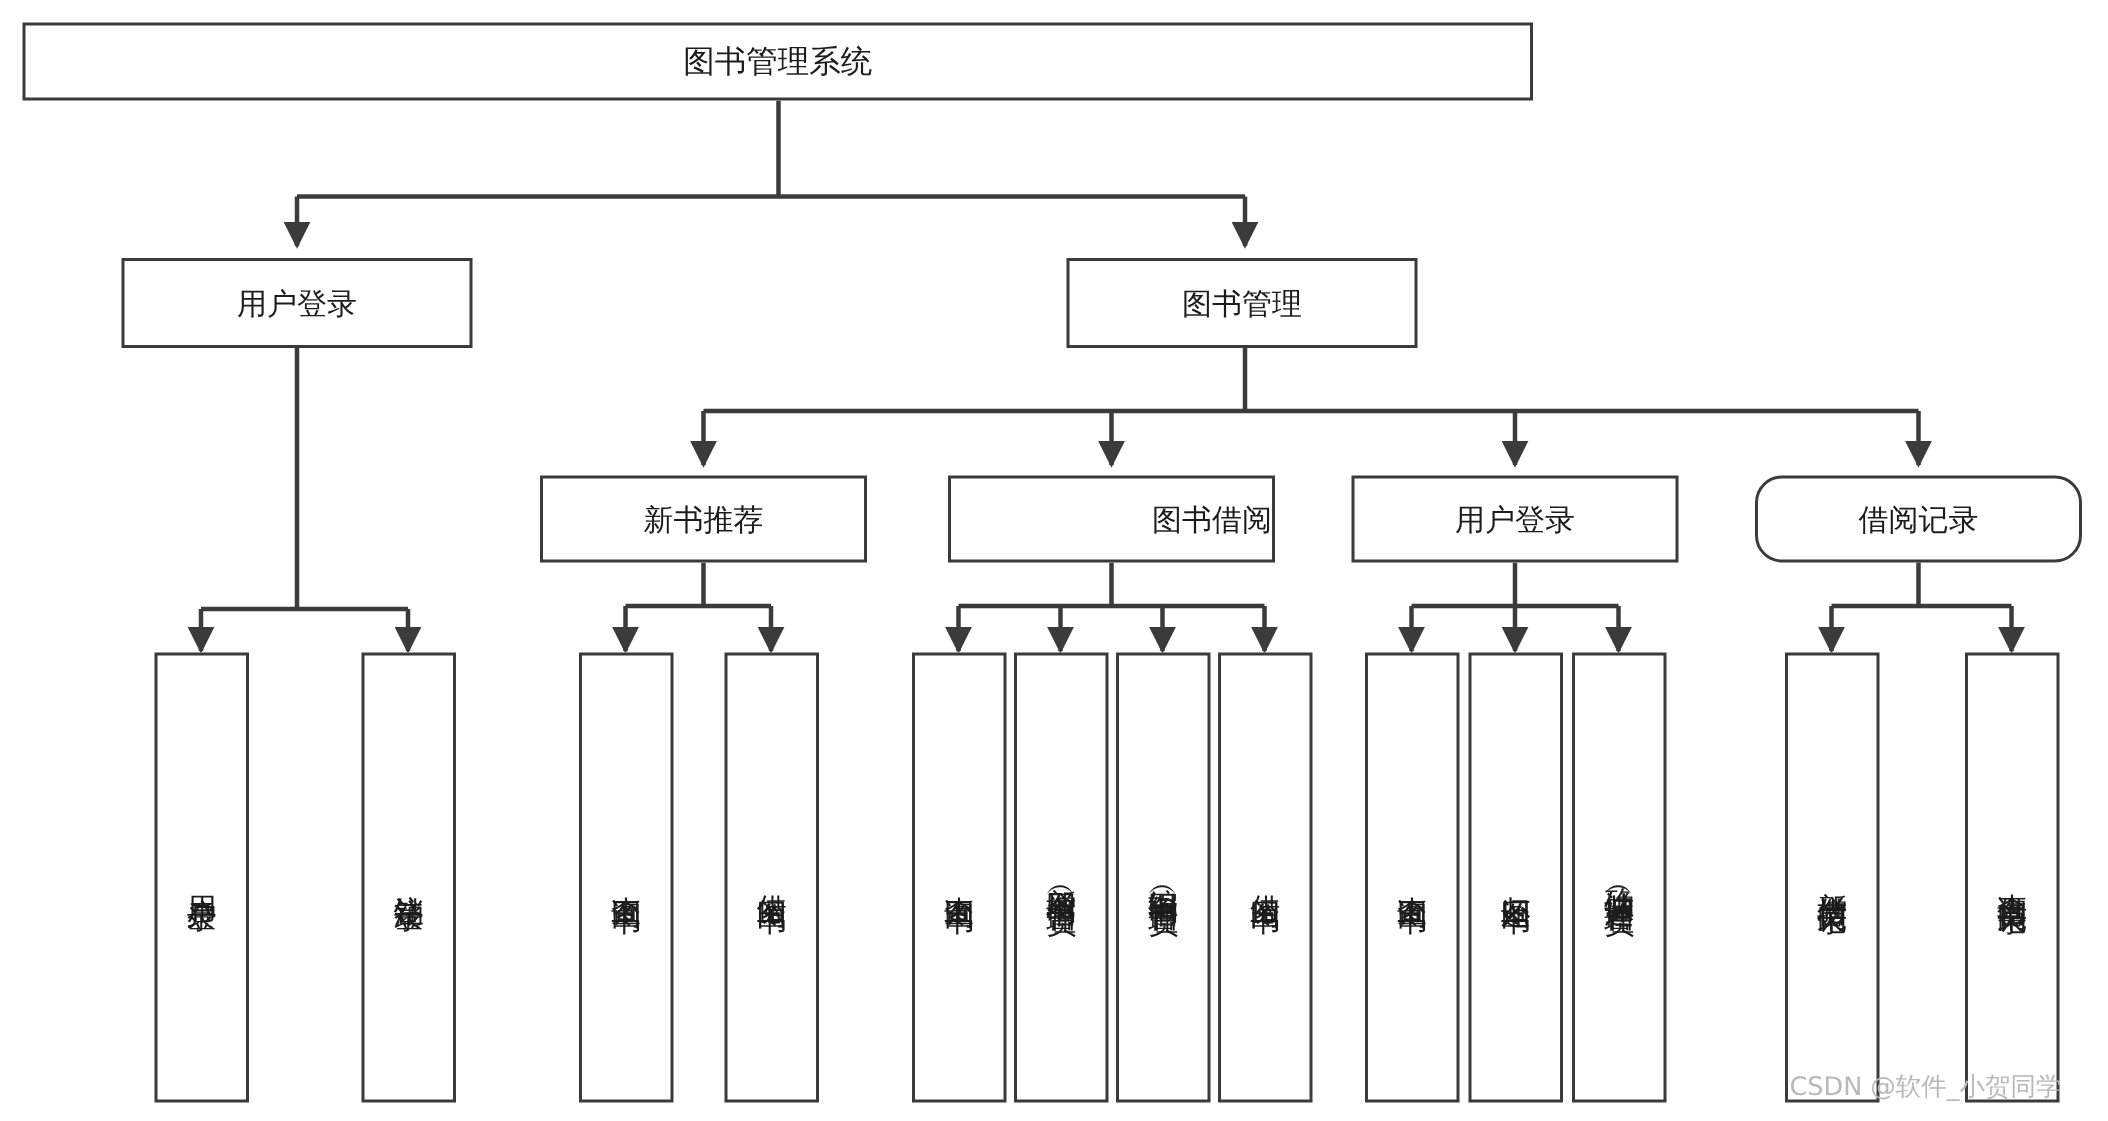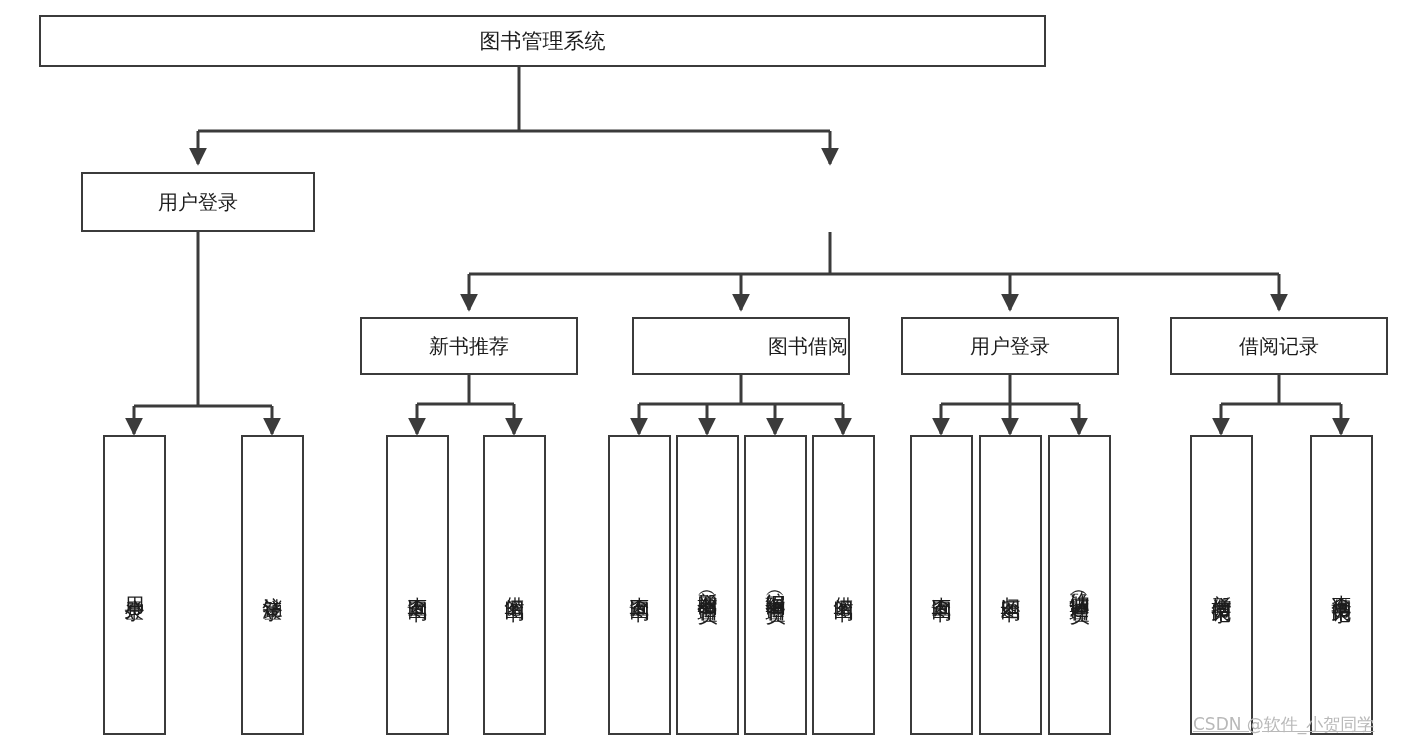--- a/index.html
+++ b/index.html
@@ -61,21 +61,20 @@
     max-height: 100%;
   }
   .watermark {
     position: absolute;
     left: 1193px;
     top: 713px;
     font-size: 17px;
     color: #b9b9b9;
     white-space: nowrap;
     font-family: "DejaVu Sans", "Liberation Sans", sans-serif;
-    text-decoration: underline;
   }
 </style>
 </head>
 <body>
 
 <div id="canvas">
 
   <svg id="wires" viewBox="0 0 1405 747" xmlns="http://www.w3.org/2000/svg">
     <defs>
       <marker id="arrow" viewBox="0 0 10 10" refX="9" refY="5" markerWidth="6" markerHeight="6" orient="auto-start-reverse">
@@ -119,38 +118,41 @@
       <path d="M 1010 404 L 1010 434" marker-end="url(#arrow)"></path>
       <path d="M 1079 404 L 1079 434" marker-end="url(#arrow)"></path>
 
       <path d="M 1279 375 L 1279 404"></path>
       <path d="M 1221 404 L 1341 404"></path>
       <path d="M 1221 404 L 1221 434" marker-end="url(#arrow)"></path>
       <path d="M 1341 404 L 1341 434" marker-end="url(#arrow)"></path>
     </g>
   </svg>
 
-  <div class="node root" style="left:15px; top:15px; width:1007px; height:52px;margin-left:24px;">
+  <div class="node root" style="left:15px; top:15px; width:1007px; height:52px;">
     <span>图书管理系统</span>
   </div>
 
   <div class="node h" style="left:81px; top:172px; width:234px; height:60px;">
     <span>用户登录</span>
   </div>
+  <div class="node h" style="left:711px; top:172px; width:234px; height:60px;">
+    <span>图书管理</span>
+  </div>
 
   <div class="node h" style="left:360px; top:317px; width:218px; height:58px;">
     <span>新书推荐</span>
   </div>
   <div class="node h" style="left:632px; top:317px; width:218px; height:58px;justify-content:flex-end;">
     <span>图书借阅</span>
   </div>
   <div class="node h" style="left:901px; top:317px; width:218px; height:58px;">
     <span>用户登录</span>
   </div>
-  <div class="node h" style="left:1170px; top:317px; width:218px; height:58px;">
+  <div class="node h" style="left:1170px; top:317px; width:218px; height:58px;border-radius:18px;">
     <span>借阅记录</span>
   </div>
 
   <div class="node v" style="left:103px; top:435px; width:63px; height:300px;">
     <span class="vtxt">用户登录</span>
   </div>
   <div class="node v" style="left:241px; top:435px; width:63px; height:300px;">
     <span class="vtxt">注销登录</span>
   </div>
 

